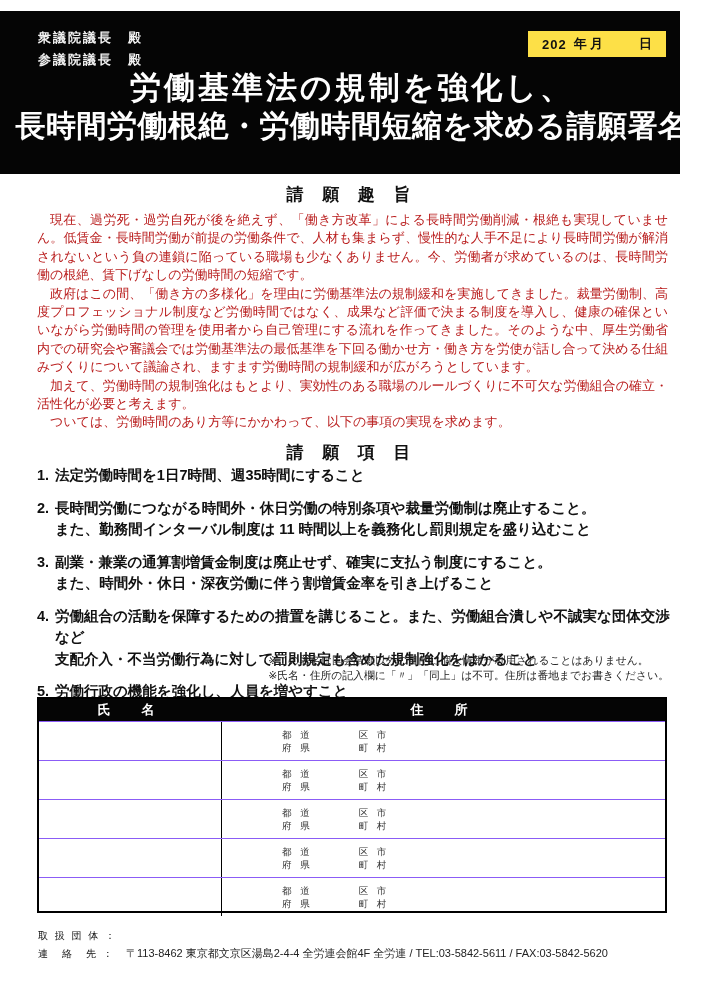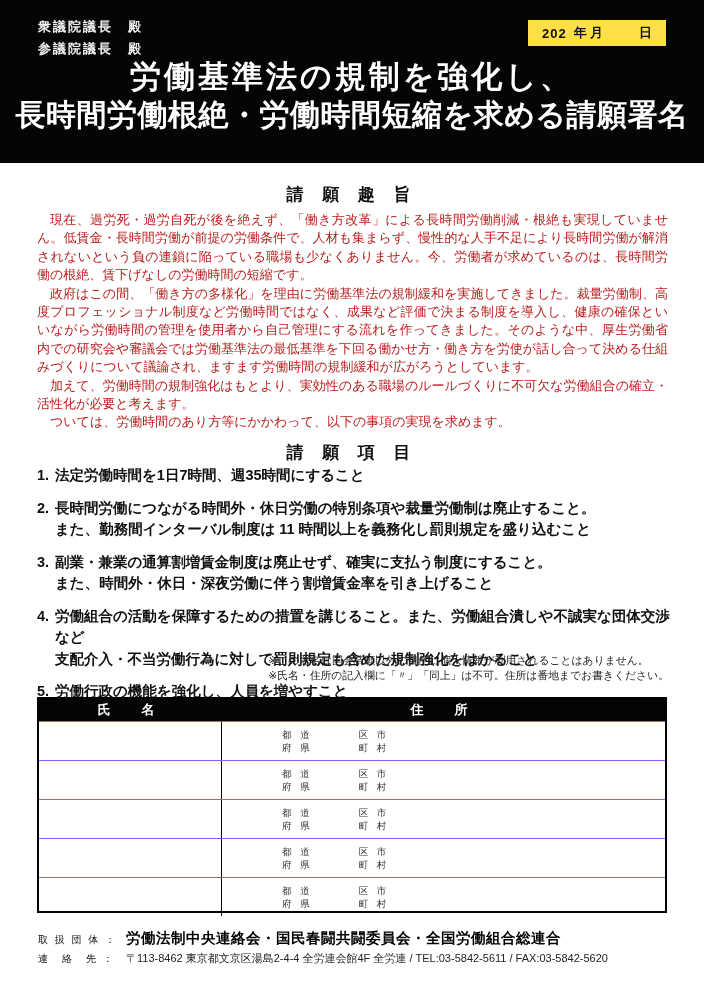--- a/index.html
+++ b/index.html
@@ -4,21 +4,21 @@
 <style>
   html,body { margin:0; padding:0; background:#e8e8e8; }
   .page {
     position:relative; width:704px; height:1000px; margin:0 auto;
     background:#ffffff; overflow:hidden;
     font-family:"Liberation Sans","DejaVu Sans",sans-serif;
     color:#1a1a1a;
   }
 
   
-  .banner { position:absolute; top:0; left:0; width:704px; height:163px; background:#050505; }
+  .banner { position:absolute; top:11px; left:0; width:648px; height:163px; background:#050505;padding-left:32px; }
   .addressees { position:absolute; top:16px; left:38px; color:#f2f2f2; font-size:13px; line-height:22px; letter-spacing:2px; font-weight:bold; }
   .date-box {
     position:absolute; top:20px; left:528px; width:138px; height:26px;
     background:#fde047; color:#111; font-size:13px; font-weight:bold;
     display:flex; align-items:center; padding:0 14px; box-sizing:border-box;
   }
   .db-digits { letter-spacing:1px; }
   .db-year  { margin-left:7px; }
   .db-month { margin-left:auto; }
   .db-day   { margin-left:36px; }
@@ -213,21 +213,20 @@
           <div>区 市</div>
           <div>町 村</div>
         </div>
       </div>
     </div>
   </div>
 
   <div class="footer">
     <div class="fline">
       <span class="flabel">取 扱 団 体 ：</span>
-      <span class="fvalue-org">労働法制中央連絡会・国民春闘共闘委員会・全国労働組合総連合</span>
     </div>
     <div class="fline">
       <span class="flabel">連　絡　先 ：</span>
       <span class="fvalue-contact">〒113-8462 東京都文京区湯島2-4-4 全労連会館4F 全労連 / TEL:03-5842-5611 / FAX:03-5842-5620</span>
     </div>
   </div>
 
 </div>
 
 </body></html>

